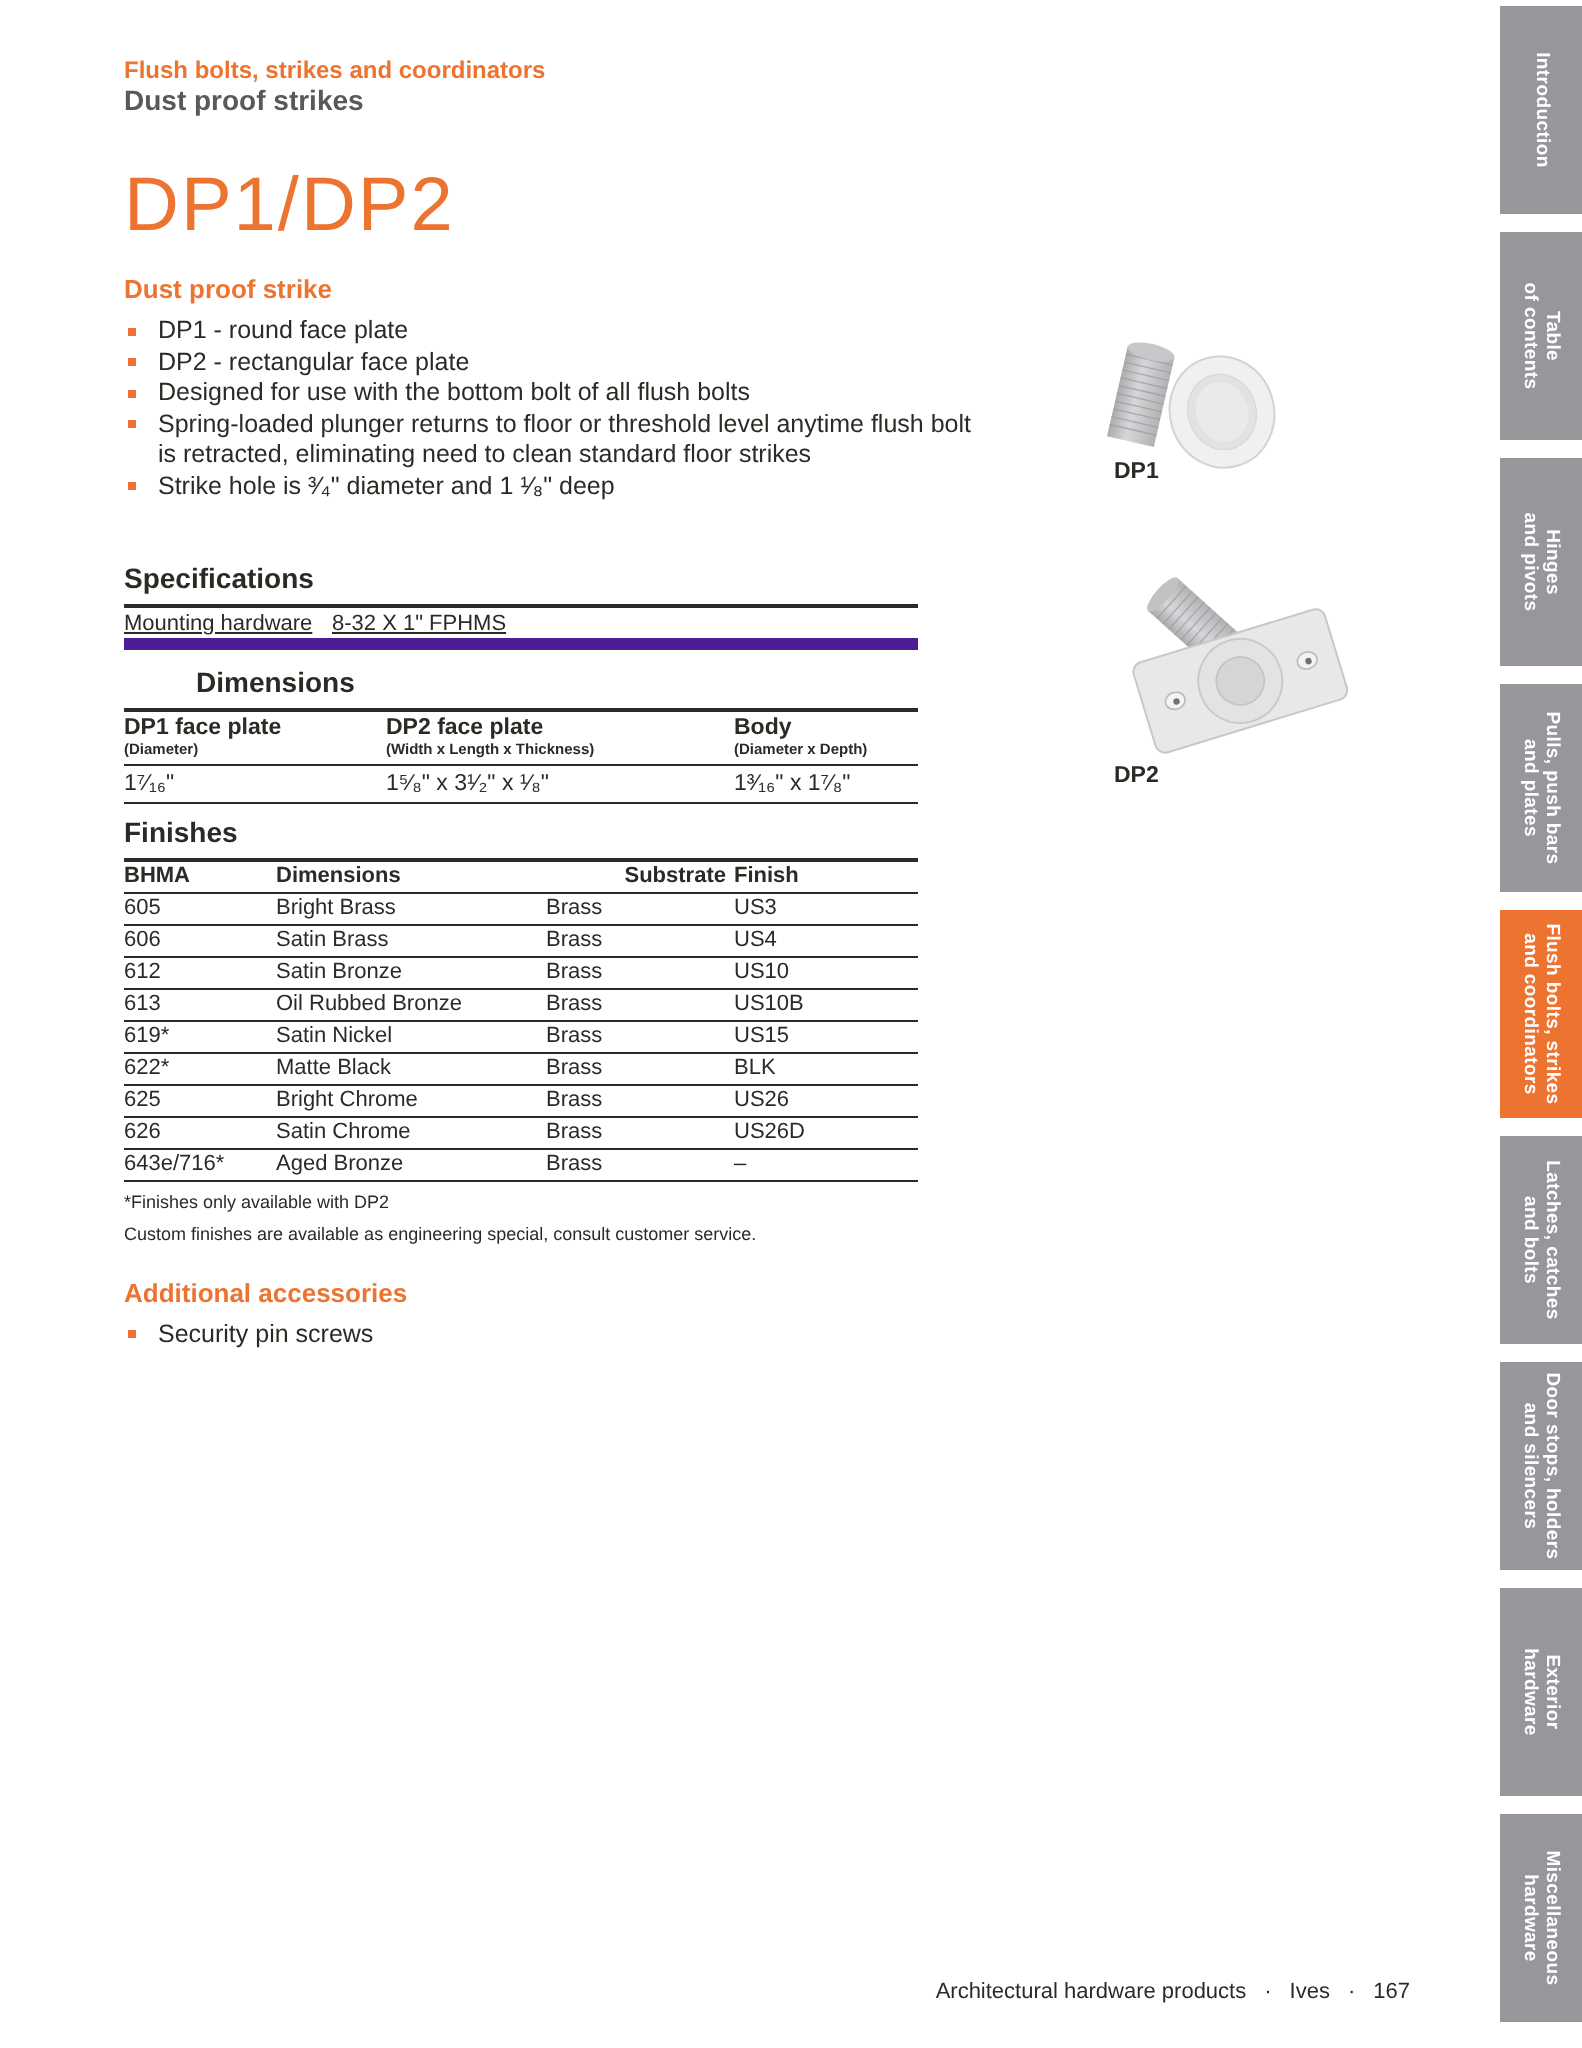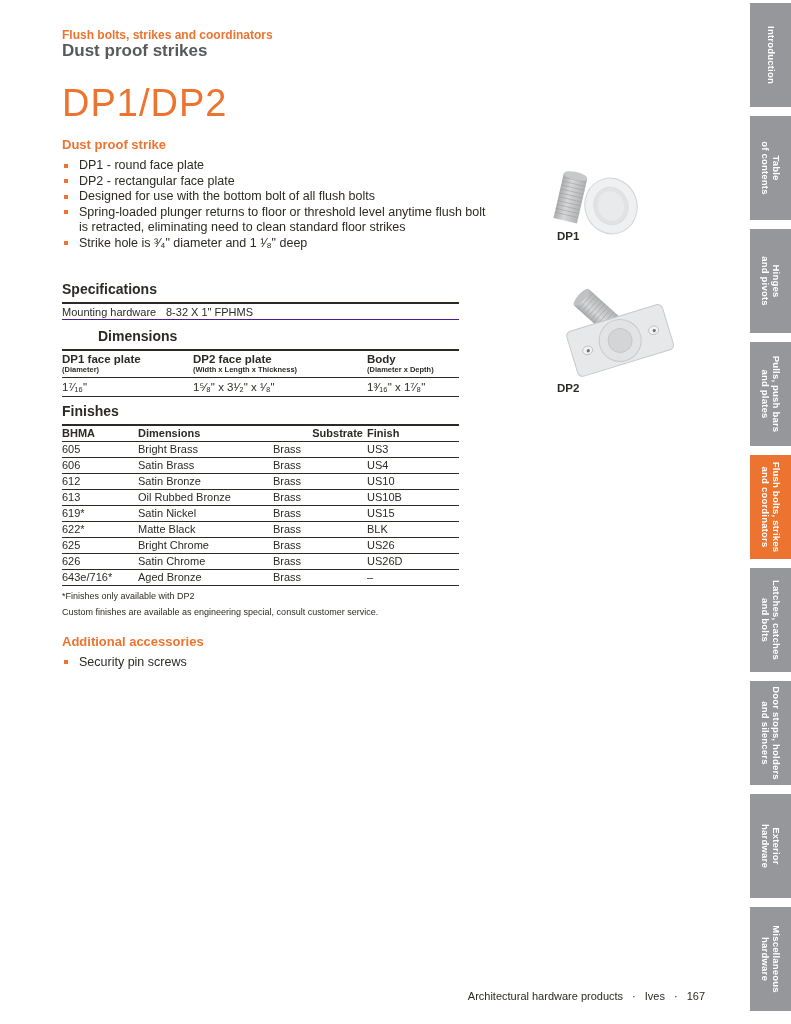--- a/index.html
+++ b/index.html
@@ -4,39 +4,39 @@
 <style>
   * { margin:0; padding:0; box-sizing:border-box; }
   html,body { background:#ffffff; }
   body { width:791px; height:1024px; font-family:"Liberation Sans","DejaVu Sans",sans-serif; color:#2d2a26; }
   .page { position:relative; width:791px; height:1024px; background:#fff; overflow:hidden; }
 
   
   .content { position:absolute; left:62px; top:28px; width:397px; }
 
   .eyebrow-line1 { font-size:12px; font-weight:bold; color:#ed7430; line-height:15px; }
-  .eyebrow-line2 { font-size:17px; font-weight:bold; color:#58595b; line-height:15px; }
+  .eyebrow-line2 { font-size:14px; font-weight:bold; color:#58595b; line-height:15px; }
 
   .page-title { font-size:38px; font-weight:normal; color:#ed7430; letter-spacing:1px; margin-top:25px; line-height:40px; }
 
   .orange-heading { font-size:13px; font-weight:bold; color:#ed7430; margin-top:14px; line-height:16px; }
 
   ul.bullets { list-style:none; margin-top:5px; width:432px; }
   ul.bullets li { position:relative; font-size:12.5px; line-height:15.5px; padding-left:17px; color:#2d2a26; }
   .bullet-sq { position:absolute; left:2px; top:5.5px; width:4px; height:4px; background:#ed7430; display:block; }
 
   .section-heading { font-size:14px; font-weight:bold; color:#2d2a26; line-height:16px; }
   .mt-spec { margin-top:30px; }
   .mt-dim  { margin-top:8px;margin-left:36px; }
   .mt-fin  { margin-top:6px; }
 
   table.tbl { border-collapse:collapse; width:397px; table-layout:fixed; margin-top:5px; border-top:2px solid #2d2a26; }
   table.tbl td, table.tbl th { font-size:11px; text-align:left; vertical-align:bottom; padding:1.5px 4px 1.5px 0; }
 
-  .spec-table td { border-bottom:1px solid #4c1d95; font-size:11.5px; padding:2.5px 0; }
+  .spec-table td { border-bottom:6px solid #4c1d95; font-size:11.5px; padding:2.5px 0;text-decoration:underline; }
   .spec-table td.c0 { width:104px; }
 
   .dims-table td.c0 { width:131px; }
   .dims-table td.c1 { width:174px; }
   .dims-table tr.dim-head td { font-weight:bold; font-size:11.5px; padding-bottom:0; }
   .dims-table tr.dim-sub td  { font-weight:bold; font-size:7.5px; color:#2d2a26; border-bottom:1px solid #2d2a26; padding-top:0; padding-bottom:3px; }
   .dims-table tr.dim-val td  { font-size:11.5px; border-bottom:1px solid #2d2a26; padding:3px 0; }
 
   .fin-table th { font-weight:bold; font-size:11px; border-bottom:1px solid #2d2a26; padding:2px 0; }
   .fin-table td { border-bottom:1px solid #2d2a26; padding:1.5px 0; }

